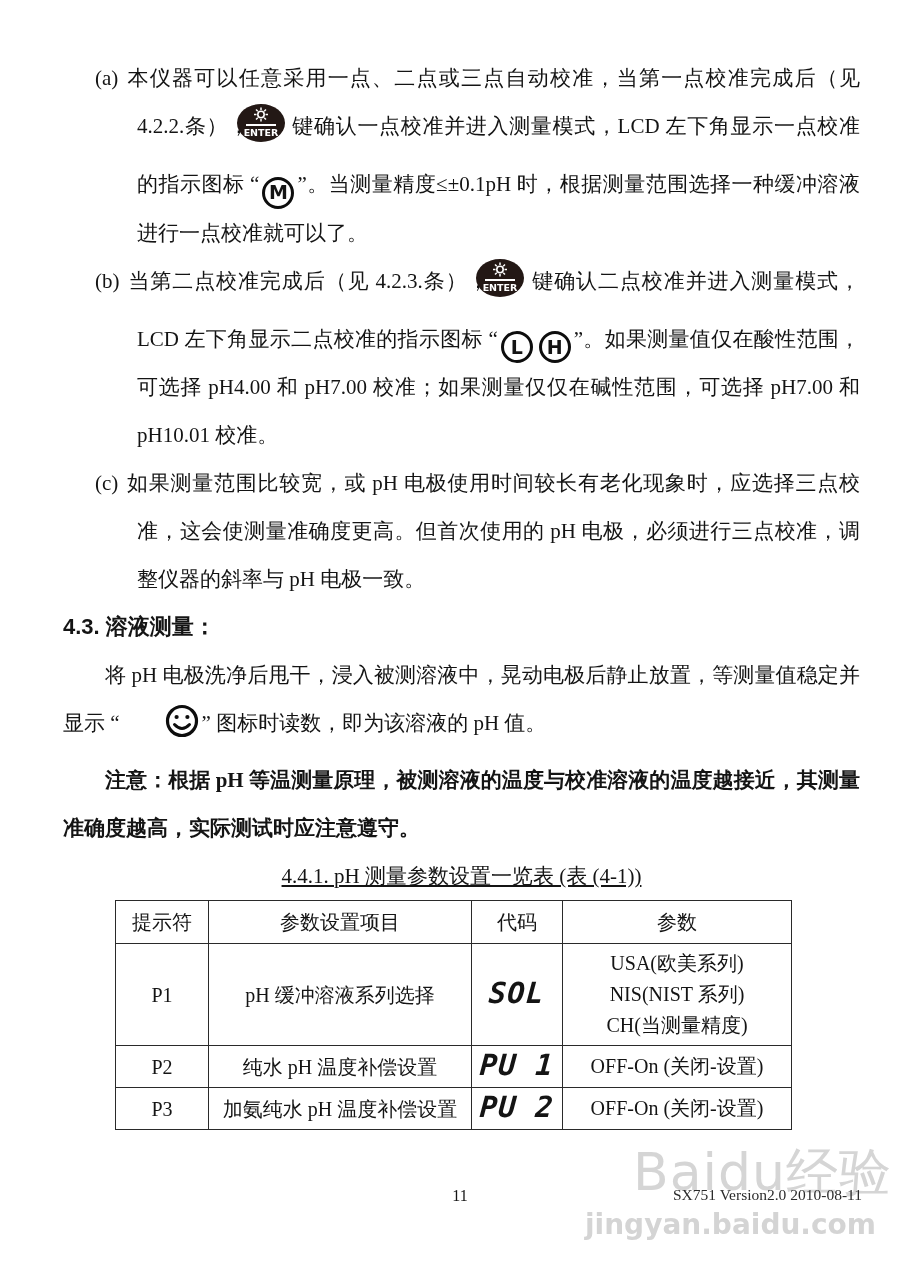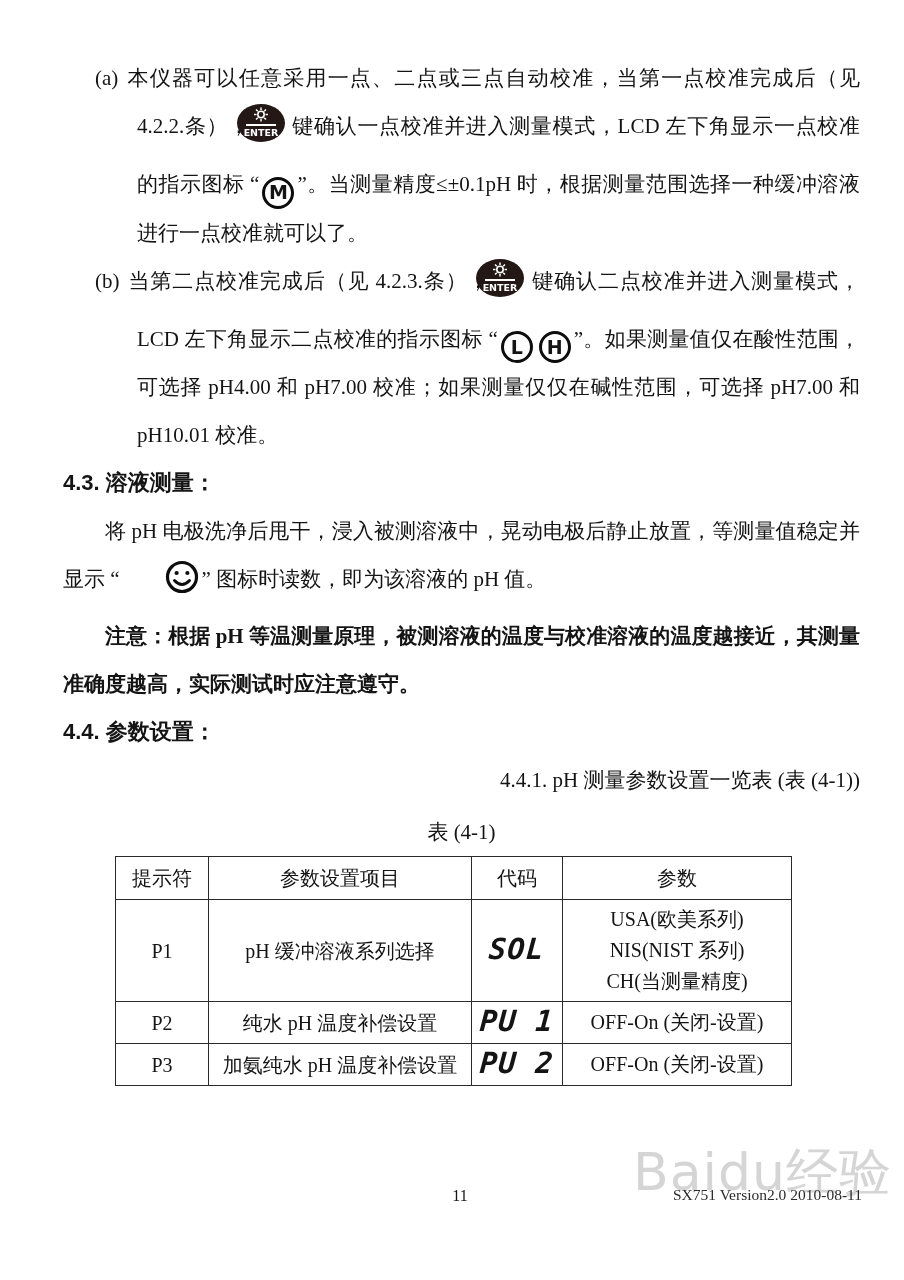--- a/index.html
+++ b/index.html
@@ -27,21 +27,21 @@
   .marker{margin-right:8px;}
   .body-para{text-indent:42px;}
   .note-para{text-indent:42px;font-weight:bold;font-family:Liberation Serif, serif;}
   .heading{
     font-weight:bold;
     font-size:22px;
     text-align:left;
     font-family:"Liberation Sans","DejaVu Sans",sans-serif;
   }
   .heading .zh{font-family:"Liberation Serif",serif;}
-  .subheading{text-align:right;}
+  .subheading{text-align:center;text-decoration:underline;}
   
   .enter-key{
     display:inline-block;
     vertical-align:-10px;
     margin:0 6px;
   }
   .circle-badge{
     display:inline-flex;
     align-items:center;
     justify-content:center;
@@ -171,37 +171,36 @@
               <line x1="29.5" y1="11.5" x2="32" y2="11.5"></line>
               <line x1="20" y1="6.5" x2="21.8" y2="8.3"></line>
               <line x1="28.2" y1="14.7" x2="30" y2="16.5"></line>
               <line x1="30" y1="6.5" x2="28.2" y2="8.3"></line>
               <line x1="21.8" y1="14.7" x2="20" y2="16.5"></line>
             </g>
             <line x1="10" y1="22" x2="40" y2="22" stroke="#fff" stroke-width="2"></line>
             <text x="25" y="33" text-anchor="middle" fill="#ffffff" font-family="DejaVu Sans, sans-serif" font-weight="bold" font-size="9.5">ENTER</text>
           </svg></span><span>键确认二点校准并进入测量模式，LCD 左下角显示二点校准的指示图标 “</span><span class="circle-badge">L</span><span class="circle-badge">H</span><span>”。如果测量值仅在酸性范围，可选择 pH4.00 和 pH7.00 校准；如果测量仅仅在碱性范围，可选择 pH7.00 和 pH10.01 校准。</span></p>
 
+    <p class="list-item"><span class="marker">(c)</span><span>如果测量范围比较宽，或 pH 电极使用时间较长有老化现象时，应选择三点校准，这会使测量准确度更高。但首次使用的 pH 电极，必须进行三点校准，调整仪器的斜率与 pH 电极一致。</span></p>
 
     <p class="heading"><span>4.3.</span>&nbsp;<span class="zh">溶液测量：</span></p>
 
     <p class="body-para"><span>将 pH 电极洗净后甩干，浸入被测溶液中，晃动电极后静止放置，等测量值稳定并显示 “</span><span class="smiley"><svg width="36" height="36" viewBox="0 0 36 36">
             <circle cx="18" cy="18" r="14.5" fill="none" stroke="#0d0d0d" stroke-width="3.2"></circle>
             <circle cx="12.6" cy="14" r="2.1" fill="#0d0d0d"></circle>
             <circle cx="23.4" cy="14" r="2.1" fill="#0d0d0d"></circle>
             <path d="M10.5 21.5 Q18 29.5 25.5 21.5" fill="none" stroke="#0d0d0d" stroke-width="3" stroke-linecap="round"></path>
           </svg></span><span>” 图标时读数，即为该溶液的 pH 值。</span></p>
 
     <p class="note-para">注意：根据 pH 等温测量原理，被测溶液的温度与校准溶液的温度越接近，其测量准确度越高，实际测试时应注意遵守。</p>
 
-    <p class="heading"><span>4.4.</span>&nbsp;<span class="zh">参数设置：</span></p>
 
     <p class="subheading">4.4.1. pH 测量参数设置一览表 (表 (4-1))</p>
 
-    <p class="tbl-caption">表 (4-1)</p>
 
     <table class="params">
       <tbody>
           <tr class="hdr-row">
         <th class="c-prompt">提示符</th>
         <th class="c-item">参数设置项目</th>
         <th class="c-code">代码</th>
         <th class="c-param">参数</th>
       </tr>
       <tr>
@@ -228,16 +227,17 @@
         <td class="c-code"><span class="lcd">PU 2</span></td>
         <td class="c-param">
           <div class="param-line">OFF-On (关闭-设置)</div>
         </td>
       </tr>
     </tbody>
       </table>
   </div>
 
   <div class="wm-logo">Baidu经验</div>
+  <div class="wm-url">jingyan.baidu.com</div>
 
   <div class="page-number">11</div>
   <div class="version">SX751 Version2.0 2010-08-11</div>
 </div>
 
 </body></html>

